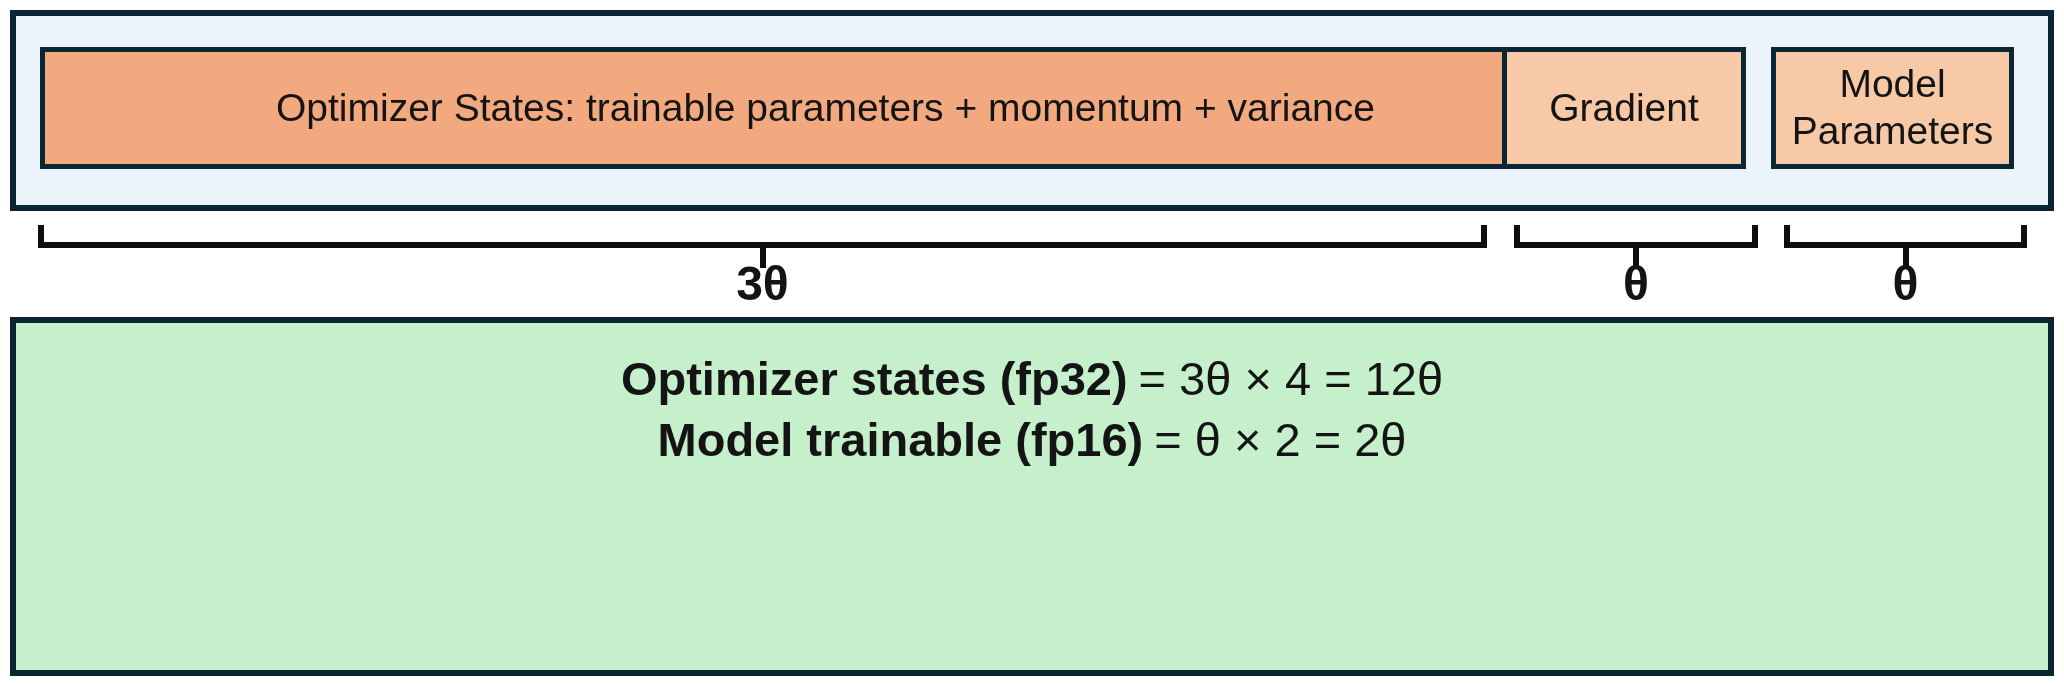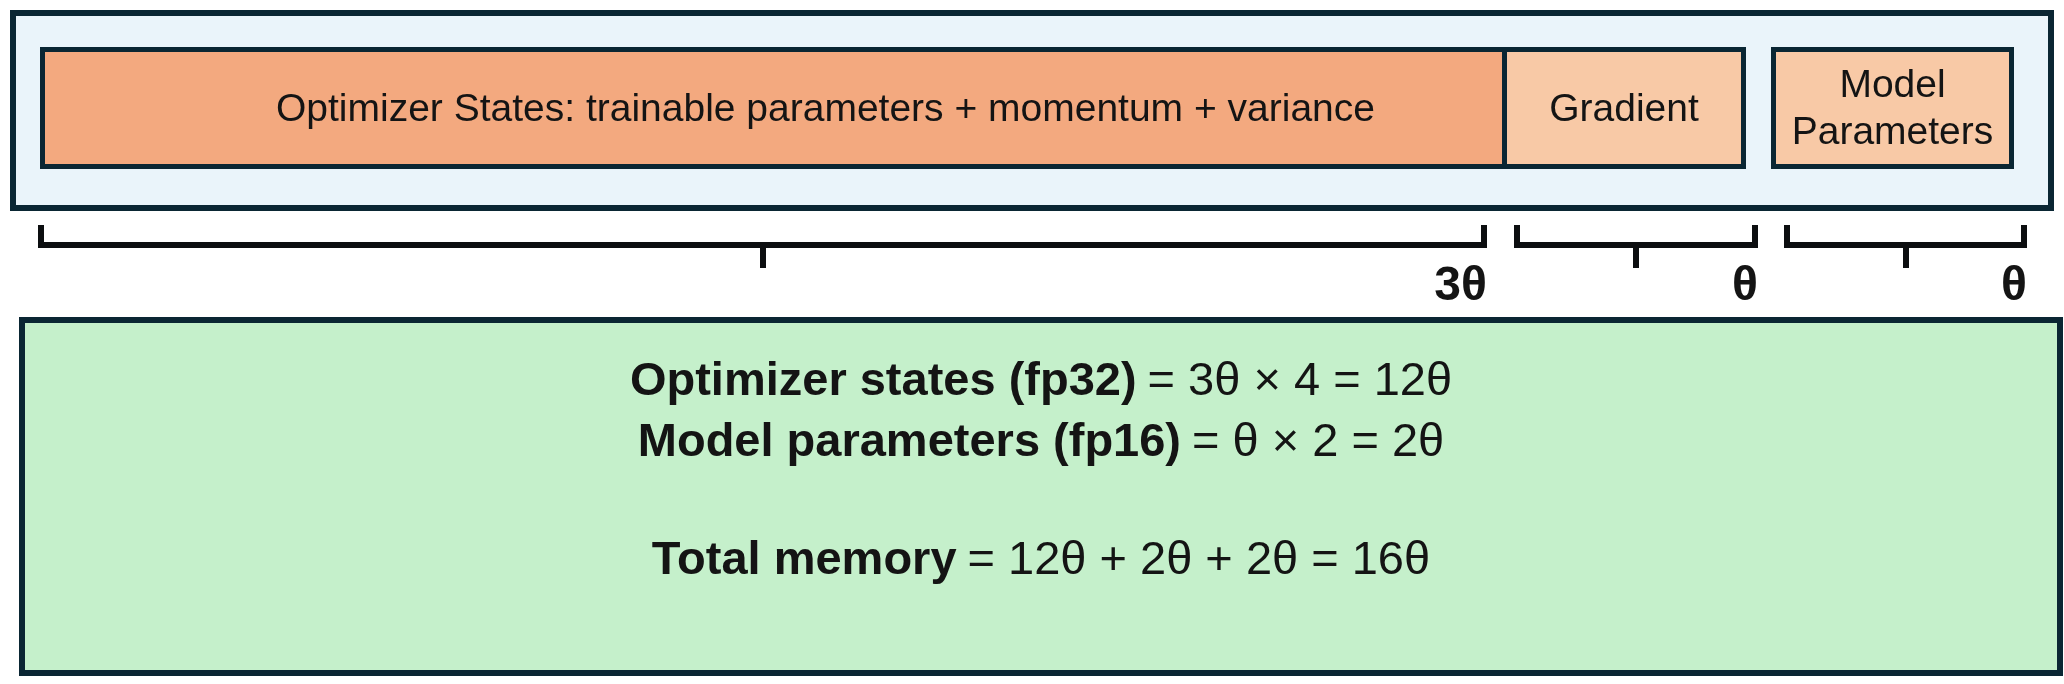--- a/index.html
+++ b/index.html
@@ -45,30 +45,30 @@
   .brace-gradient  { left: 1514px; width: 244px; }
   .brace-model     { left: 1784px; width: 243px; }
   .brace .u {
     height: 23px;
     border-left: 6px solid var(--brace);
     border-right: 6px solid var(--brace);
     border-bottom: 6px solid var(--brace);
   }
   .brace .tick { width: 6px; height: 20px; background: var(--brace); margin: 0 auto; }
   .brace .size-label {
-    text-align: right;
+    text-align: center;
     font-weight: bold;
     font-size: 48px;
     line-height: 40px;
     margin-top: -4px;
   }
 
   
   .summary {
-    position: absolute; left: 19px; top: 317px;
+    position: absolute; left: 10px; top: 317px;
     width: 2044px; height: 359px;
     background: var(--summary-bg);
     border: 6px solid var(--border);
     text-align: center;
     font-size: 47px;
     padding-top: 25px;
   }
   .sline { line-height: 61px; white-space: nowrap; }
   .sline .term { font-weight: bold; margin-right: 11px; }
   .spacer { height: 57px; }
@@ -102,19 +102,16 @@
   <div class="u"></div>
   <div class="tick"></div>
   <div class="size-label">θ</div>
 </div>
 
 <div class="summary">
   <div class="sline">
     <span class="term">Optimizer states (fp32)</span><span class="formula">= 3θ × 4 = 12θ</span>
   </div>
   <div class="sline">
-    <span class="term">Model parameters (fp16)</span><span class="formula">= θ × 2 = 2θ</span>
+    <span class="term">Model trainable (fp16)</span><span class="formula">= θ × 2 = 2θ</span>
   </div>
   <div class="spacer"></div>
-  <div class="sline">
-    <span class="term">Total memory</span><span class="formula">= 12θ + 2θ + 2θ = 16θ</span>
-  </div>
 </div>
 
 </body></html>

